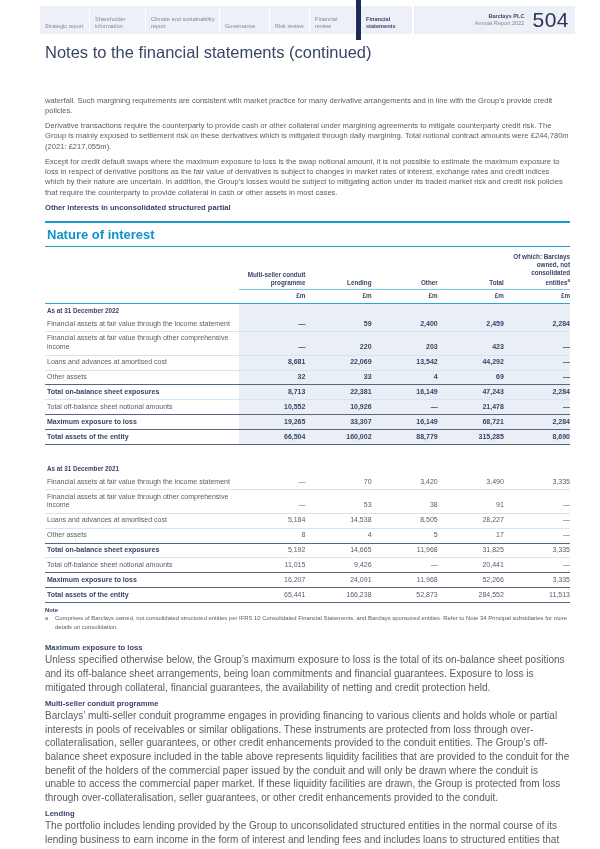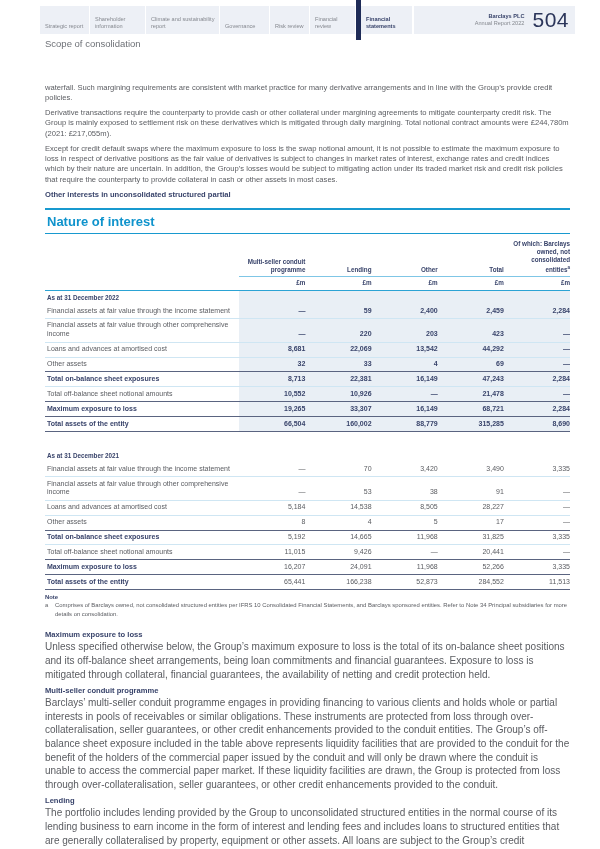--- a/index.html
+++ b/index.html
@@ -108,21 +108,21 @@
     </div>
     <div class="brandbox">
       <div class="brand">
         <div class="b1">Barclays PLC</div>
         <div class="b2">Annual Report 2022</div>
       </div>
       <div class="pagenum">504</div>
     </div>
   </header>
 
-  <div class="page-subtitle">Scope of consolidation</div>
+  <h1 class="page-title">Notes to the financial statements (continued)</h1>
 
   <div class="content">
     <p>waterfall. Such margining requirements are consistent with market practice for many derivative arrangements and in line with the Group’s provide credit policies.</p>
     <p>Derivative transactions require the counterparty to provide cash or other collateral under margining agreements to mitigate counterparty credit risk. The Group is mainly exposed to settlement risk on these derivatives which is mitigated through daily margining. Total notional contract amounts were £244,780m (2021: £217,055m).</p>
     <p>Except for credit default swaps where the maximum exposure to loss is the swap notional amount, it is not possible to estimate the maximum exposure to loss in respect of derivative positions as the fair value of derivatives is subject to changes in market rates of interest, exchange rates and credit indices which by their nature are uncertain. In addition, the Group’s losses would be subject to mitigating action under its traded market risk and credit risk policies that require the counterparty to provide collateral in cash or other assets in most cases.</p>
     <h3>Other interests in unconsolidated structured partial</h3>
   </div>
 
   <section class="table-block">
     <div class="table-title">Nature of interest</div>

